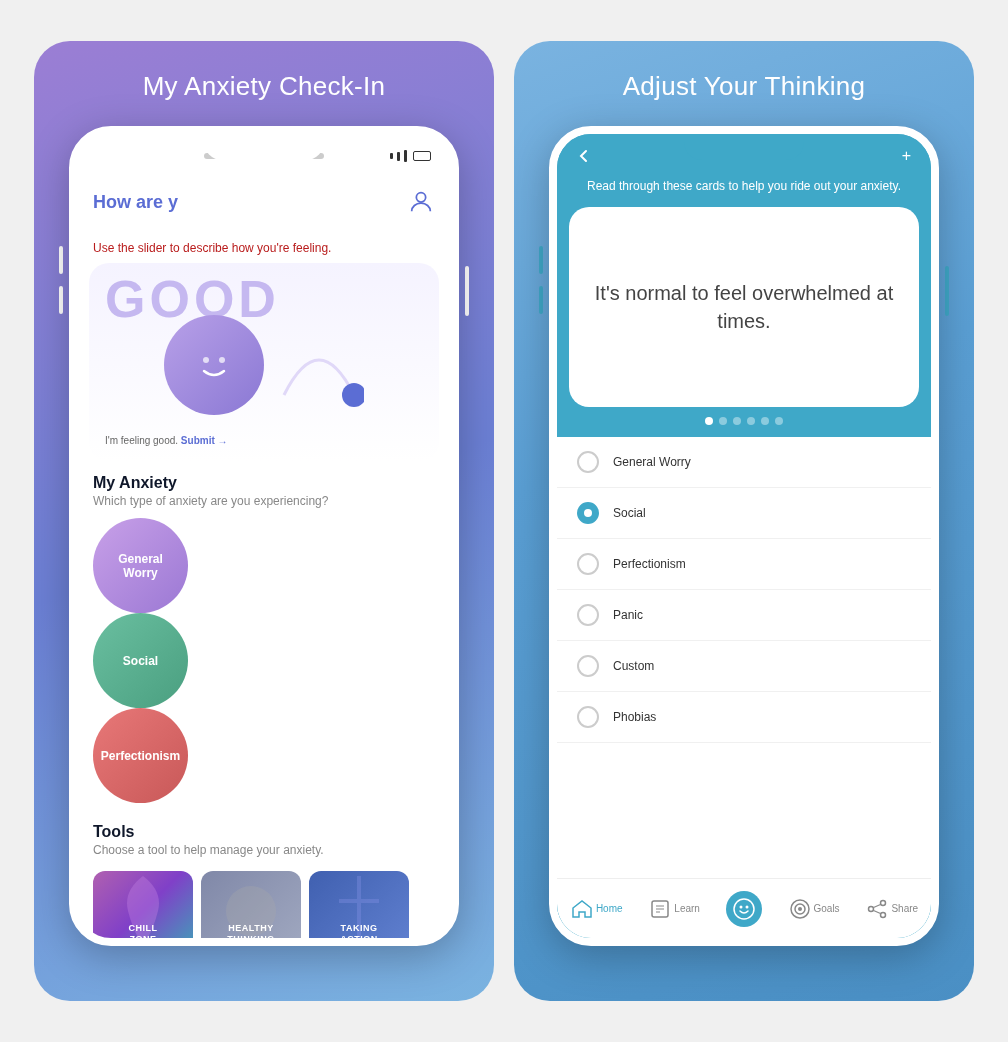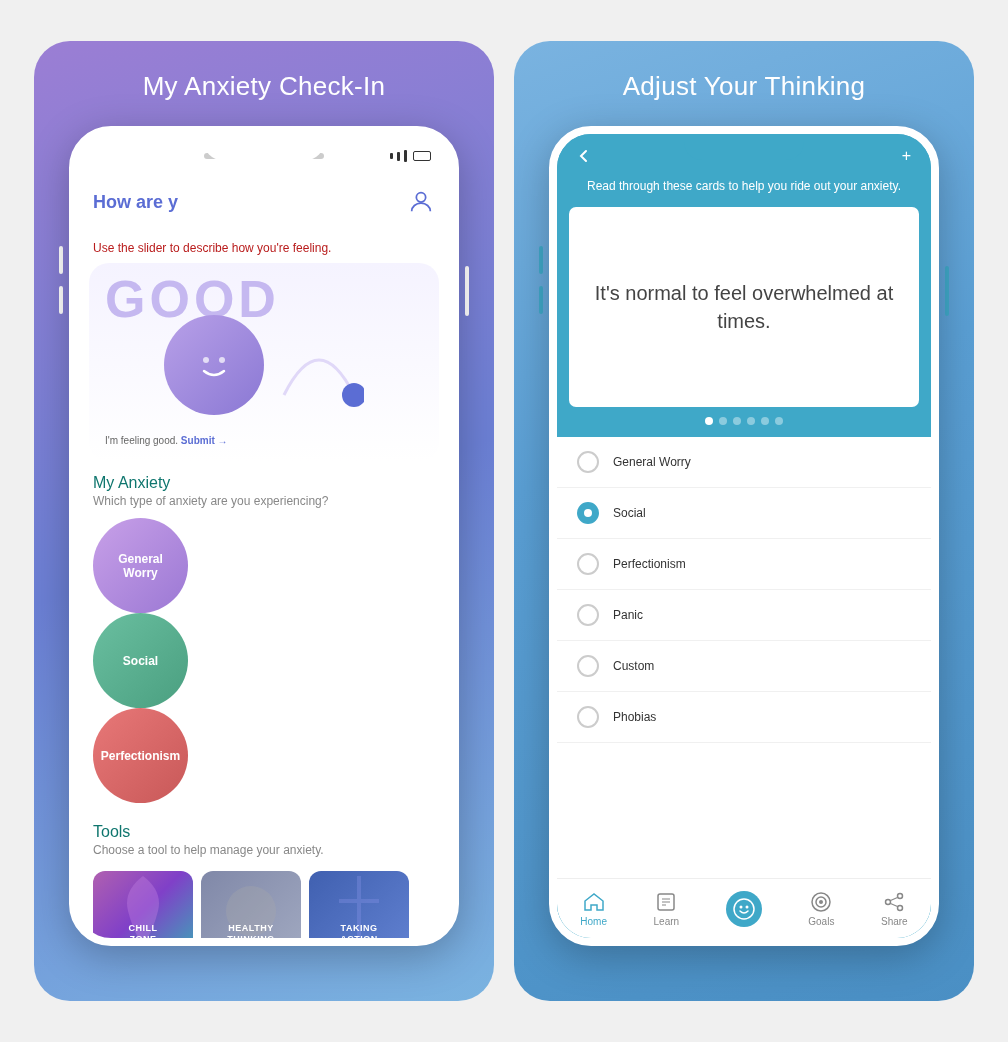--- a/index.html
+++ b/index.html
@@ -173,22 +173,22 @@
       font-weight: 700;
       color: #5b6dd4;
     }
 
     
     .section {
       padding: 12px 16px 8px;
     }
     .section-title {
       font-size: 16px;
-      font-weight: 400;
-      color: #0f766e;
+      font-weight: 700;
+      color: #0f172a;
       margin-bottom: 2px;
     }
     .section-subtitle {
       font-size: 12px;
       color: #888;
       margin-bottom: 10px;
     }
 
     
     .anxiety-circles {
@@ -273,21 +273,21 @@
     }
 
     
     .card-area {
       background: #3fa8c8;
       padding: 0 12px;
       flex-shrink: 0;
     }
     .main-card {
       background: white;
-      border-radius: 7px;
+      border-radius: 20px;
       height: 200px;
       display: flex;
       align-items: center;
       justify-content: center;
       padding: 20px;
     }
     .main-card-text {
       font-size: 20px;
       color: #444;
       text-align: center;
@@ -353,21 +353,21 @@
       background: white;
       height: 60px;
       display: flex;
       align-items: center;
       justify-content: space-around;
       border-top: 1px solid #eee;
       flex-shrink: 0;
     }
     .nav-item {
       display: flex;
-      flex-direction: column;
+      flex-direction: row;
       align-items: center;
       gap: 2px;
       font-size: 10px;
       color: #888;
     }
     .nav-item.active { color: #3fa8c8; }
     .nav-item-icon {
       width: 24px;
       height: 24px;
       display: flex;

